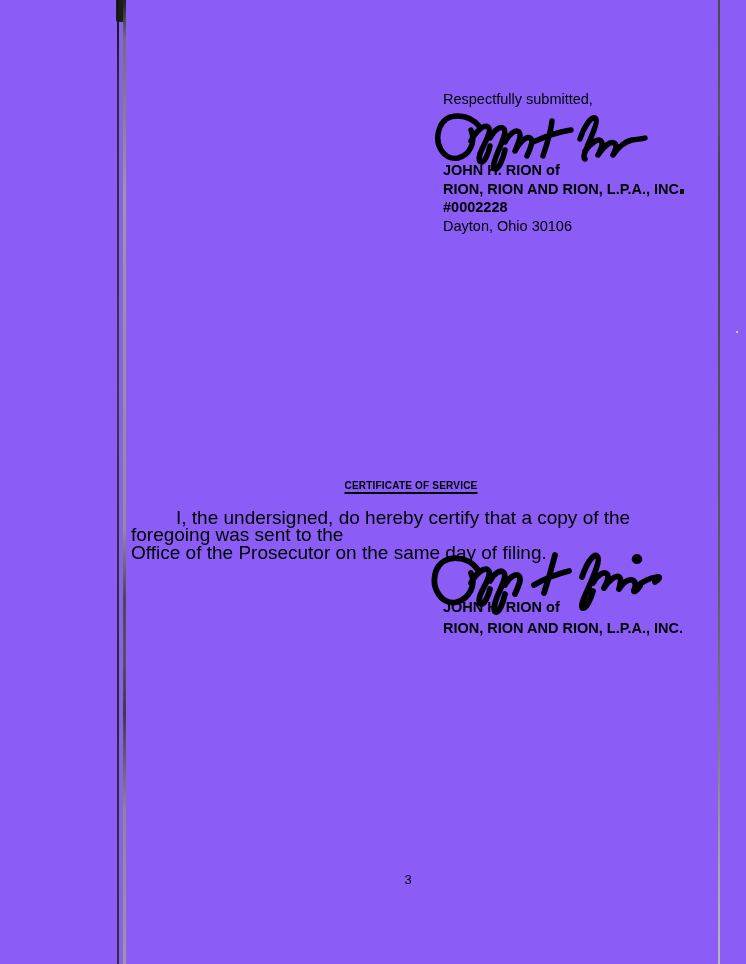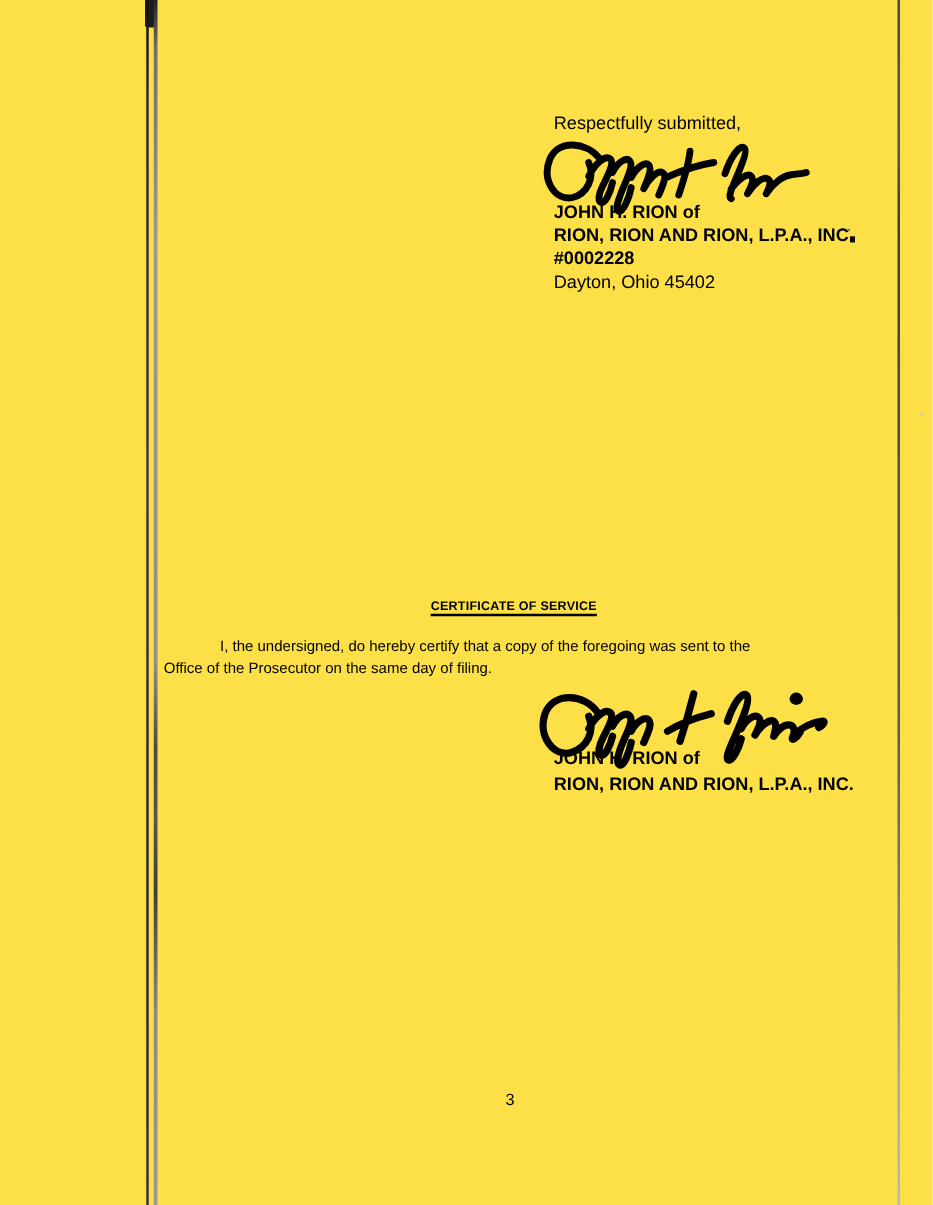--- a/index.html
+++ b/index.html
@@ -6,21 +6,21 @@
   html, body { background: #ffffff; }
   body {
     width: 746px; height: 964px;
     font-family: "Liberation Sans", sans-serif;
     color: #000;
     overflow: hidden;
   }
   .page {
     position: relative;
     width: 746px; height: 964px;
-    background: #fde047;
+    background: #8b5cf6;
   }
 
   
   .scan-line-left-outer {
     position: absolute; left: 117px; top: 0;
     width: 2px; height: 964px;
     background: linear-gradient(to bottom,
       #111 0%, #2c2c2c 8%, #3a3a3a 40%, #2a2a2a 70%, #333 100%);
   }
   .scan-line-left-inner {
@@ -76,21 +76,21 @@
   .certificate-title {
     font-size: 10px; font-weight: bold;
     text-decoration: underline;
     text-decoration-thickness: 1.6px;
     text-underline-offset: 3px;
     letter-spacing: 0.2px;
   }
 
   .certificate-body {
     position: absolute; left: 131px; top: 509px; width: 578px;
-    font-size: 12px; line-height: 17.4px;
+    font-size: 19px; line-height: 17.4px;
     text-indent: 45px;
     white-space: pre-line;
   }
 
   .certificate-name-block { left: 443px; top: 597px; width: 280px; line-height: 21px; }
   .certificate-name-block div { white-space: nowrap; }
 
   .page-number-wrap {
     position: absolute; left: 128px; top: 872px; width: 560px;
     text-align: center; font-size: 13px;
@@ -124,21 +124,21 @@
         M152,41 C158,33 165,28 168,31 C171,34 167,41 165,45
         M165,45 C170,37 177,31 181,33 C185,35 182,41 180,45
         M180,45 C185,37 193,31 199,30 C205,29 209,29 212,28"></path>
     </svg>
   </div>
 
   <div class="txt submission-block">
     <div class="bold">JOHN H. RION of</div>
     <div class="bold">RION, RION AND RION, L.P.A., INC.</div>
     <div class="bold">#0002228</div>
-    <div>Dayton, Ohio 45402</div>
+    <div>Dayton, Ohio 30106</div>
   </div>
 
   <div class="certificate-title-wrap">
     <span class="certificate-title">CERTIFICATE OF SERVICE</span>
   </div>
 
   <div class="certificate-body">I, the undersigned, do hereby certify that a copy of the foregoing was sent to the
 Office of the Prosecutor on the same day of filing.</div>
 
   <div class="signature-2">

